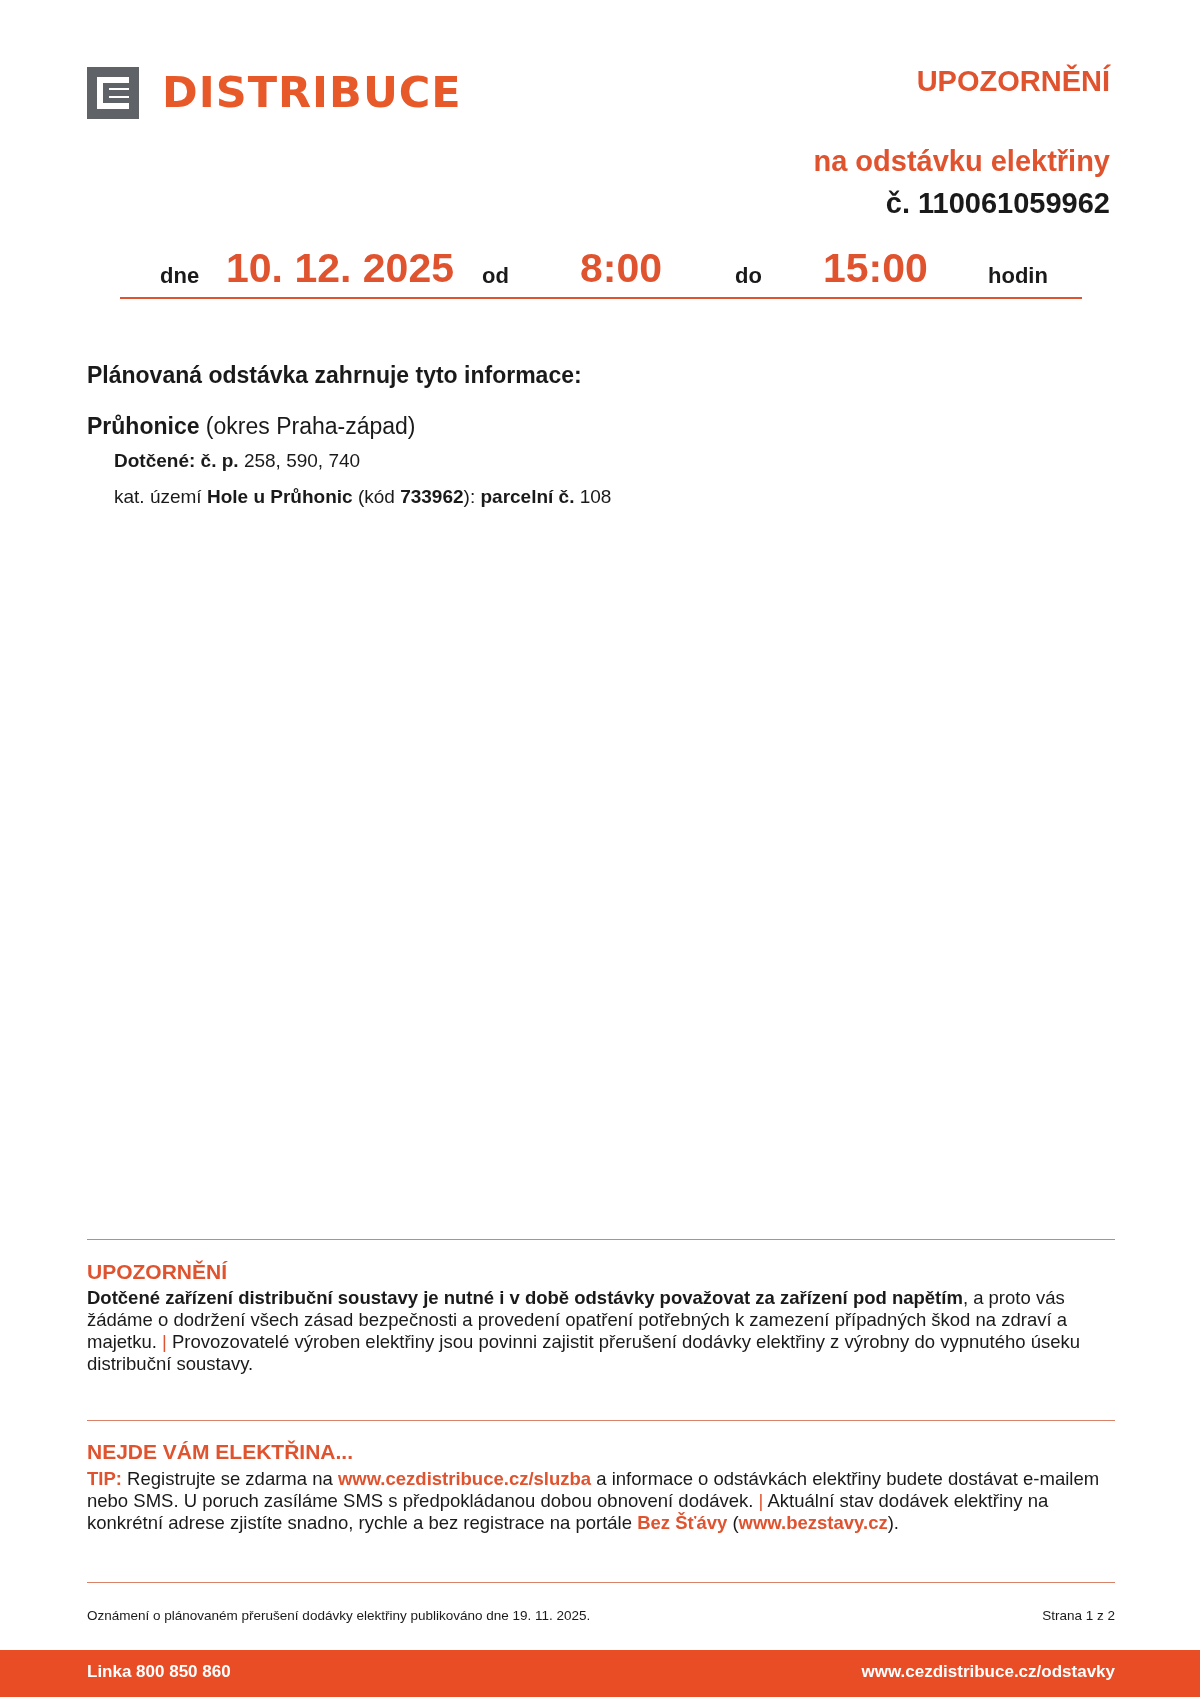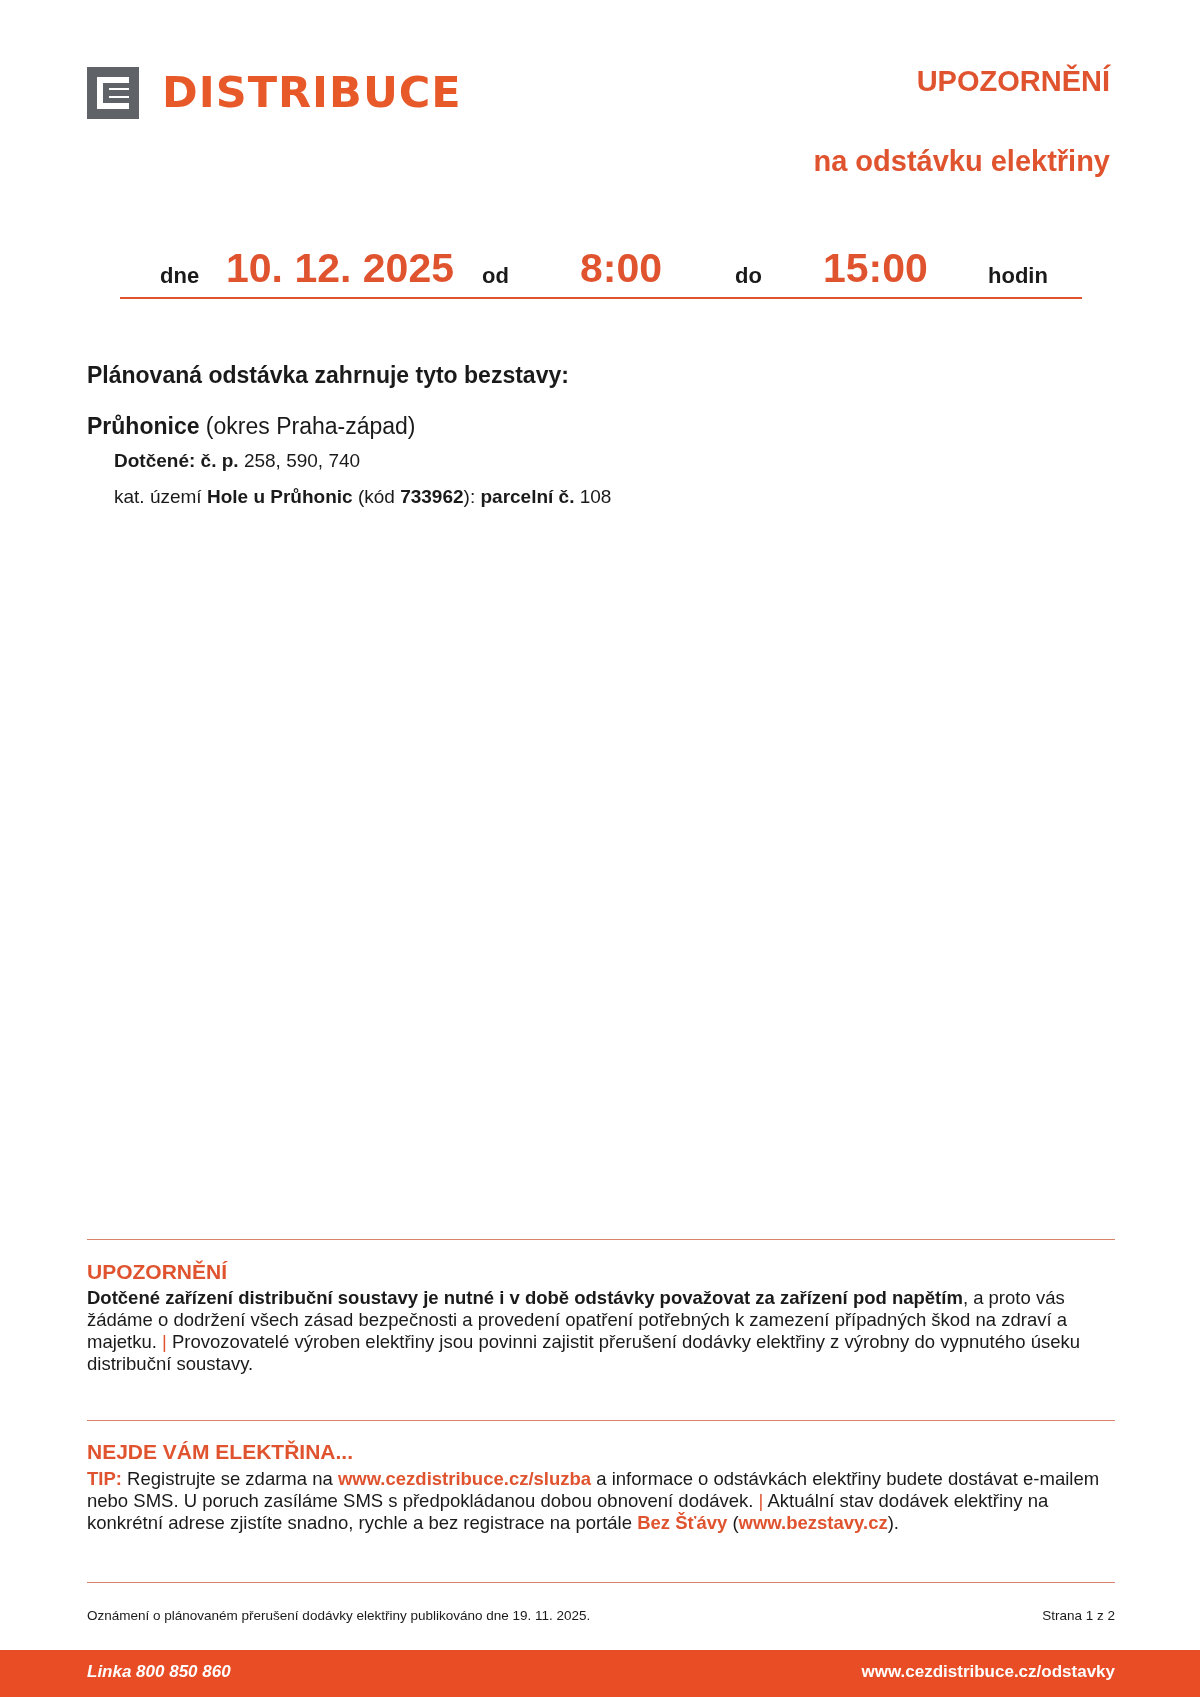--- a/index.html
+++ b/index.html
@@ -38,54 +38,55 @@
   .sec-title { left: 87px; font-size: 21px; font-weight: bold; color: #e0532f; }
   .sec-body { left: 87px; width: 1030px; font-size: 18.5px; line-height: 22px; color: #1a1a1a; }
   .sec-body b { font-weight: bold; }
   .accent { color: #e0532f; }
   .accent-b { color: #e0532f; font-weight: bold; }
 
   .footnote { left: 87px; top: 1608px; font-size: 13.5px; color: #1a1a1a; }
   .pagenum { right: 85px; top: 1608px; font-size: 13.5px; color: #1a1a1a; }
 
   .bottom-bar { left: 0; top: 1650px; width: 1200px; height: 47px; background: #e94d25; }
-  .bar-left { left: 87px; top: 1662px; font-size: 17px; font-weight: bold; color: #ffffff; font-style: italic; }
+  .bar-left { left: 87px; top: 1662px; font-size: 17px; font-weight: bold; color: #ffffff; }
   .bar-right { right: 85px; top: 1662px; font-size: 17px; font-weight: bold; color: #ffffff; }
 </style>
 </head>
 <body>
 
 <div class="abs logo-mark">
   <svg width="52" height="52" viewBox="0 0 52 52">
     <rect x="0" y="0" width="52" height="52" fill="#5f6368"></rect>
     <path d="M10 10 H42 V23 H22 V29 H42 V42 H10 Z" fill="#ffffff"></path>
     <rect x="22" y="23" width="20" height="6" fill="#5f6368"></rect>
     <rect x="16" y="16" width="26" height="5" fill="#5f6368"></rect>
     <rect x="16" y="31" width="26" height="5" fill="#5f6368"></rect>
     <rect x="16" y="16" width="6" height="20" fill="#5f6368"></rect>
   </svg>
 </div>
 <div class="abs logo-text">DISTRIBUCE</div>
 
 <div class="abs title-block">
   <div class="title-line1">UPOZORNĚNÍ</div>
   <div class="title-line2">na odstávku elektřiny</div>
+  <div class="title-line3"><span>č.</span> <span>110061059962</span></div>
 </div>
 
 <div class="abs date-row">
   <span class="lbl" style="left:40px;">dne</span>
   <span class="big" style="left:106px;">10. 12. 2025</span>
   <span class="lbl" style="left:362px;">od</span>
   <span class="big" style="left:460px;">8:00</span>
   <span class="lbl" style="left:615px;">do</span>
   <span class="big" style="left:703px;">15:00</span>
   <span class="lbl" style="left:868px;">hodin</span>
 </div>
 
-<div class="abs loc-heading">Plánovaná odstávka zahrnuje tyto bezstavy:</div>
+<div class="abs loc-heading">Plánovaná odstávka zahrnuje tyto informace:</div>
 <div class="abs loc-town">
   <b>Průhonice</b> <span>(okres Praha-západ)</span>
 </div>
 <div class="abs loc-line" style="top:450px;">
   <b>Dotčené:</b> <b>č. p.</b> <span>258, 590, 740</span>
 </div>
 <div class="abs loc-line" style="top:486px;">
   <span>kat. území</span> <b>Hole u Průhonic</b> <span>(kód</span> <b>733962</b><span>):</span> <b>parcelní č.</b> <span>108</span>
 </div>
 

